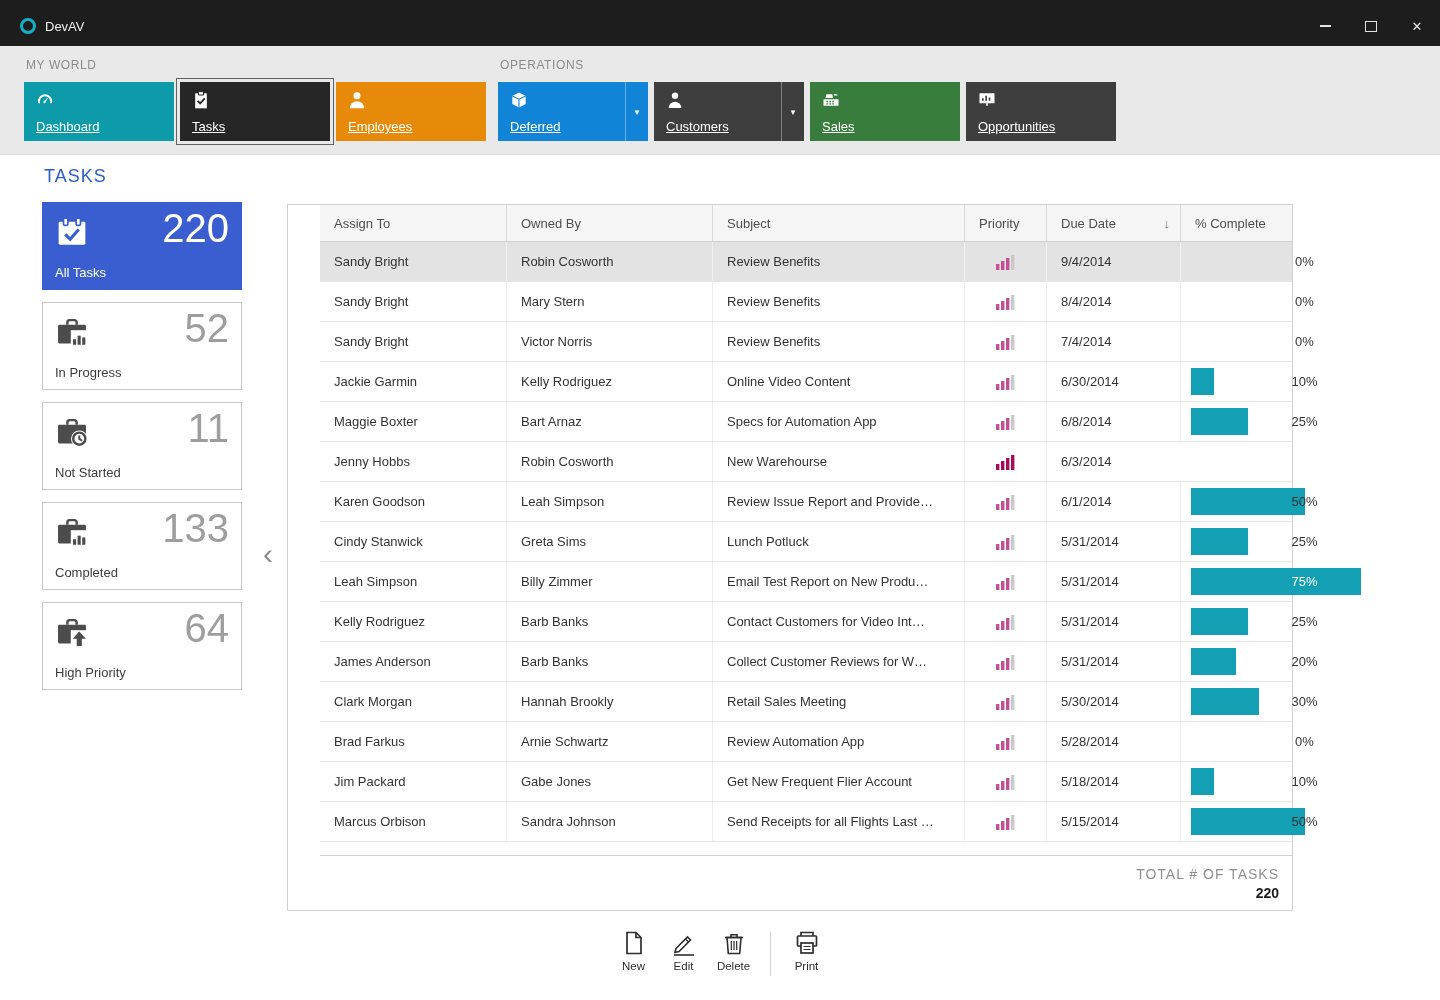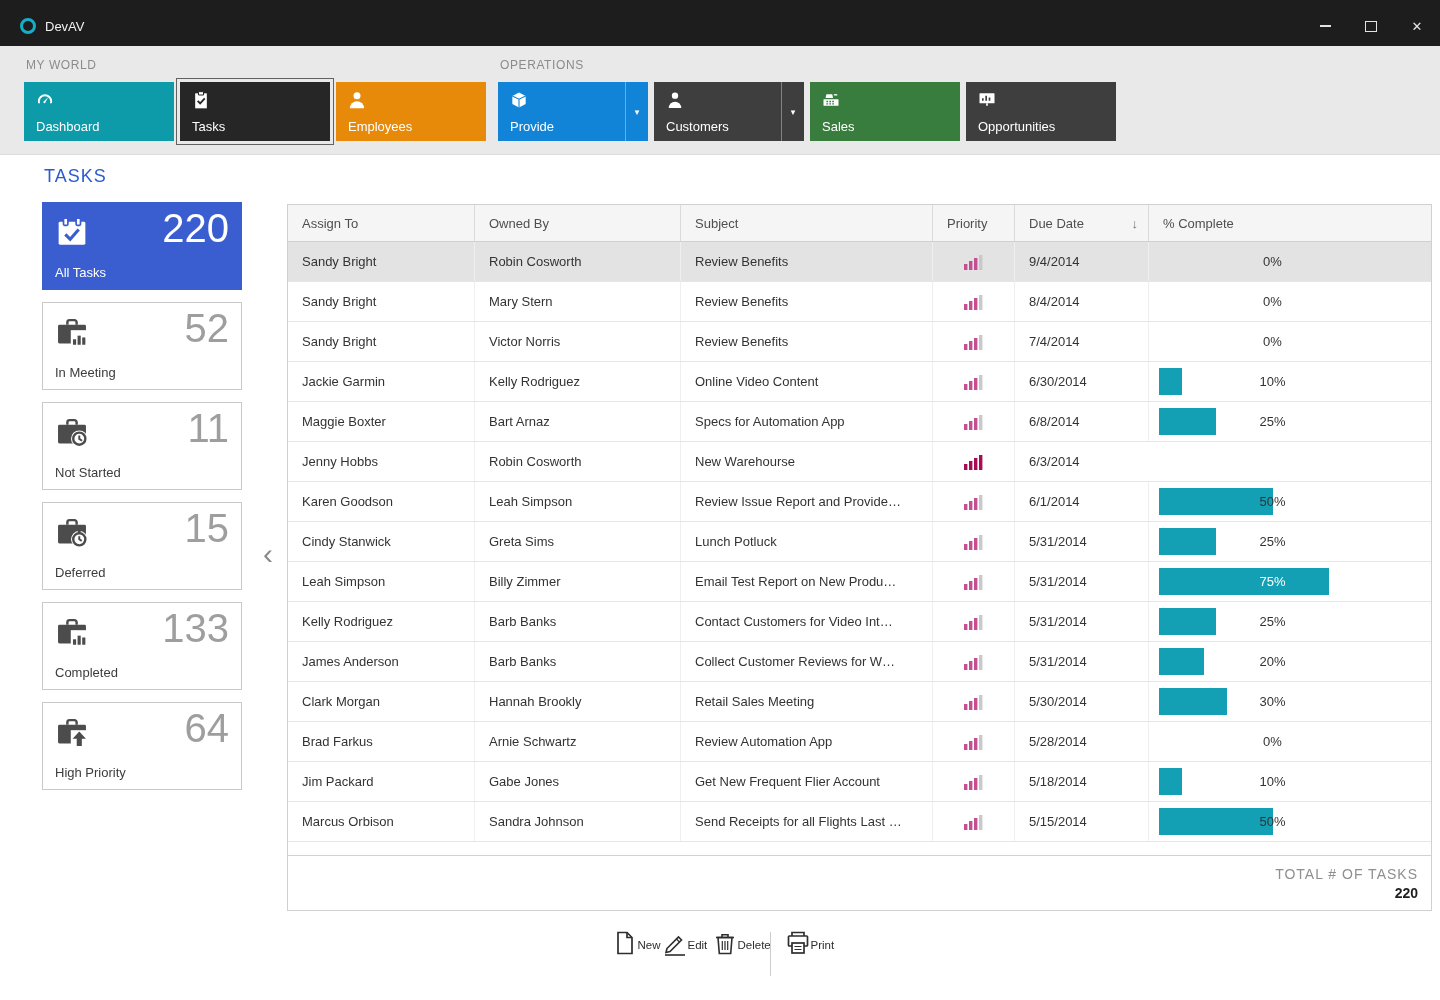--- a/index.html
+++ b/index.html
@@ -19,37 +19,37 @@
   
   .ribbon{position:absolute;left:0;top:46px;width:1440px;height:109px;background:#e9e9e9;border-bottom:1px solid #dcdcdc;box-sizing:border-box;}
   .ribbon-inner{display:flex;padding-left:24px;border-radius:14px;}
   .ribbon-group{margin-right:12px;}
   .ribbon-group-label{font-size:12px;color:#8b8b8b;letter-spacing:.6px;margin:12px 0 9px 2px;height:15px;}
   .ribbon-buttons{display:flex;gap:6px;}
   .rb{position:relative;width:150px;height:59px;color:#fff;cursor:pointer;}
   .rb.selected{outline:1px solid #626262;outline-offset:3px;}
   .rb .icon{position:absolute;left:11px;top:8px;width:20px;height:20px;}
   .rb .icon svg{width:20px;height:20px;display:block;}
-  .rb-label{position:absolute;left:12px;bottom:7px;font-size:13px;}
+  .rb-label{position:absolute;left:12px;bottom:7px;font-size:13px;text-decoration:underline;}
   .split{position:absolute;right:0;top:0;width:22px;height:100%;border-left:1px solid rgba(255,255,255,.35);display:flex;align-items:center;justify-content:center;font-size:9px;color:#fff;}
 
   
   .section-title{position:absolute;left:44px;top:166px;font-size:18px;letter-spacing:1px;color:#2b5ccd;}
   .tiles{position:absolute;left:42px;top:202px;width:200px;display:flex;flex-direction:column;gap:12px;}
   .tile{position:relative;height:88px;background:#fff;border:1px solid #c8c8c8;box-sizing:border-box;cursor:pointer;}
   .tile .icon{position:absolute;left:12px;top:12px;width:34px;height:34px;color:#4c4c4c;}
   .tile .icon svg{width:34px;height:34px;display:block;}
   .tile .count{position:absolute;right:12px;top:2px;font-size:40px;font-weight:300;color:#9e9e9e;line-height:1.15;}
   .tile .tile-label{position:absolute;left:12px;bottom:9px;font-size:13px;color:#3c3c3c;}
   .tile.selected{background:#3a5ecf;border-color:#3a5ecf;}
   .tile.selected .icon,.tile.selected .count,.tile.selected .tile-label{color:#fff;}
   .collapse{position:absolute;left:256px;top:536px;width:24px;text-align:center;font-size:30px;line-height:36px;color:#8a8a8a;cursor:pointer;}
 
   
-  .grid{position:absolute;left:287px;top:204px;width:1145px;border:1px solid #d0d0d0;box-sizing:border-box;background:#fff;}
+  .grid{position:absolute;left:287px;top:204px;width:1006px;border:1px solid #d0d0d0;box-sizing:border-box;background:#fff;padding-left:32px;}
   .grid-cols{display:grid;grid-template-columns:187px 206px 252px 82px 134px 247px;}
   .g-header{height:37px;background:#f5f5f5;border-bottom:1px solid #d0d0d0;box-sizing:border-box;}
   .hcell{display:flex;align-items:center;padding-left:14px;font-size:13px;color:#4f4f4f;border-right:1px solid #dadada;box-sizing:border-box;cursor:pointer;}
   .hcell:last-child{border-right:none;}
   .sort-icon{margin-left:auto;margin-right:10px;color:#707070;font-size:13px;}
   .row{height:40px;border-bottom:1px solid #e6e6e6;box-sizing:border-box;cursor:pointer;}
   .row.selected{background:#e3e3e3;}
   .cell{display:flex;align-items:center;padding-left:14px;font-size:13px;color:#333;border-right:1px solid #efefef;box-sizing:border-box;overflow:hidden;white-space:nowrap;}
   .cell:last-child{border-right:none;}
   .prio-cell{justify-content:center;padding-left:0;}
@@ -58,21 +58,21 @@
   .bar{position:absolute;left:10px;top:6px;height:27px;background:#14a0b4;}
   .pct-label{position:absolute;left:0;top:0;width:100%;height:100%;display:flex;align-items:center;justify-content:center;font-size:13px;color:#333;}
   .pct-label.on-bar{color:#fff;}
   .partial-row{height:14px;border-bottom:1px solid #d2d2d2;box-sizing:border-box;}
   .g-summary{height:54px;display:flex;flex-direction:column;align-items:flex-end;justify-content:center;padding-right:13px;}
   .summary-label{font-size:14px;color:#8f8f8f;letter-spacing:1px;}
   .summary-value{font-size:14px;font-weight:bold;color:#1d1d1d;margin-top:3px;}
 
   
   .footer-bar{position:absolute;left:0;top:930px;width:1440px;display:flex;align-items:flex-start;justify-content:center;gap:6px;}
-  .tool{display:flex;flex-direction:row;align-items:center;width:44px;cursor:pointer;}
+  .tool{display:flex;flex-direction:column;align-items:center;width:44px;cursor:pointer;}
   .tool .icon svg{width:26px;height:26px;display:block;}
   .tool-label{font-size:11.5px;color:#2e2e2e;margin-top:4px;}
   .tool-sep{width:1px;height:44px;background:#cdcdcd;margin:2px 8px 0 8px;}
 </style>
 </head>
 <body>
 
 <div class="app">
 
   <div class="titlebar">
@@ -129,21 +129,21 @@
         <div class="ribbon-group">
           <div class="ribbon-group-label">OPERATIONS</div>
           <div class="ribbon-buttons">
             <div class="rb" style="background: rgb(17, 132, 216);">
               <span class="icon">
                 <svg viewBox="0 0 24 24" fill="currentColor">
                   <path d="M4 7.2L12 3l8 4.2v9.6L12 21l-8-4.2z"></path>
                   <path d="M4 7.2L12 11l8-3.8M12 11v10" fill="none" stroke="#1184d8" stroke-width="1.3"></path>
                 </svg>
               </span>
-              <span class="rb-label">Provide</span>
+              <span class="rb-label">Deferred</span>
               <span class="split">▾</span>
             </div>
             <div class="rb" style="background: rgb(62, 62, 62);">
               <span class="icon">
                 <svg viewBox="0 0 24 24" fill="currentColor">
                   <circle cx="12" cy="6.8" r="3.8"></circle>
                   <path d="M4.5 21.5a7.5 7.5 0 0 1 15 0z"></path>
                 </svg>
               </span>
               <span class="rb-label">Customers</span>
@@ -195,48 +195,34 @@
           <svg viewBox="0 0 28 28">
             <path d="M10.2 8V6a1.8 1.8 0 0 1 1.8-1.8h4A1.8 1.8 0 0 1 17.8 6v2" fill="none" stroke="currentColor" stroke-width="2"></path>
             <rect x="2.5" y="8" width="23" height="15.5" rx="1.2" fill="currentColor"></rect>
             <rect x="13" y="12.5" width="14" height="14" fill="#fff"></rect>
             <rect x="14.8" y="20" width="2.6" height="4.5" fill="currentColor"></rect>
             <rect x="18.6" y="17" width="2.6" height="7.5" fill="currentColor"></rect>
             <rect x="22.4" y="18.5" width="2.6" height="6" fill="currentColor"></rect>
           </svg>
         </span>
         <div class="count">52</div>
-        <div class="tile-label">In Meeting</div>
+        <div class="tile-label">In Progress</div>
       </div>
       <div class="tile">
         <span class="icon">
           <svg viewBox="0 0 28 28">
             <path d="M10.2 8V6a1.8 1.8 0 0 1 1.8-1.8h4A1.8 1.8 0 0 1 17.8 6v2" fill="none" stroke="currentColor" stroke-width="2"></path>
             <rect x="2.5" y="8" width="23" height="15.5" rx="1.2" fill="currentColor"></rect>
             <circle cx="20" cy="19.5" r="6.8" fill="#fff"></circle>
             <circle cx="20" cy="19.5" r="5" fill="none" stroke="currentColor" stroke-width="2"></circle>
             <path d="M20 16.8v2.9l2.3 1.5" fill="none" stroke="currentColor" stroke-width="1.6"></path>
           </svg>
         </span>
         <div class="count">11</div>
         <div class="tile-label">Not Started</div>
-      </div>
-      <div class="tile">
-        <span class="icon">
-          <svg viewBox="0 0 28 28">
-            <path d="M10.2 8V6a1.8 1.8 0 0 1 1.8-1.8h4A1.8 1.8 0 0 1 17.8 6v2" fill="none" stroke="currentColor" stroke-width="2"></path>
-            <rect x="2.5" y="8" width="23" height="15.5" rx="1.2" fill="currentColor"></rect>
-            <circle cx="20" cy="20" r="6.8" fill="#fff"></circle>
-            <rect x="18.9" y="12.4" width="2.2" height="2.4" fill="currentColor"></rect>
-            <circle cx="20" cy="20" r="5" fill="none" stroke="currentColor" stroke-width="2"></circle>
-            <path d="M20 17.5V20l2 1.3" fill="none" stroke="currentColor" stroke-width="1.6"></path>
-          </svg>
-        </span>
-        <div class="count">15</div>
-        <div class="tile-label">Deferred</div>
       </div>
       <div class="tile">
         <span class="icon">
           <svg viewBox="0 0 28 28">
             <path d="M10.2 8V6a1.8 1.8 0 0 1 1.8-1.8h4A1.8 1.8 0 0 1 17.8 6v2" fill="none" stroke="currentColor" stroke-width="2"></path>
             <rect x="2.5" y="8" width="23" height="15.5" rx="1.2" fill="currentColor"></rect>
             <rect x="13" y="12.5" width="14" height="14" fill="#fff"></rect>
             <rect x="14.8" y="20" width="2.6" height="4.5" fill="currentColor"></rect>
             <rect x="18.6" y="17" width="2.6" height="7.5" fill="currentColor"></rect>
             <rect x="22.4" y="18.5" width="2.6" height="6" fill="currentColor"></rect>

